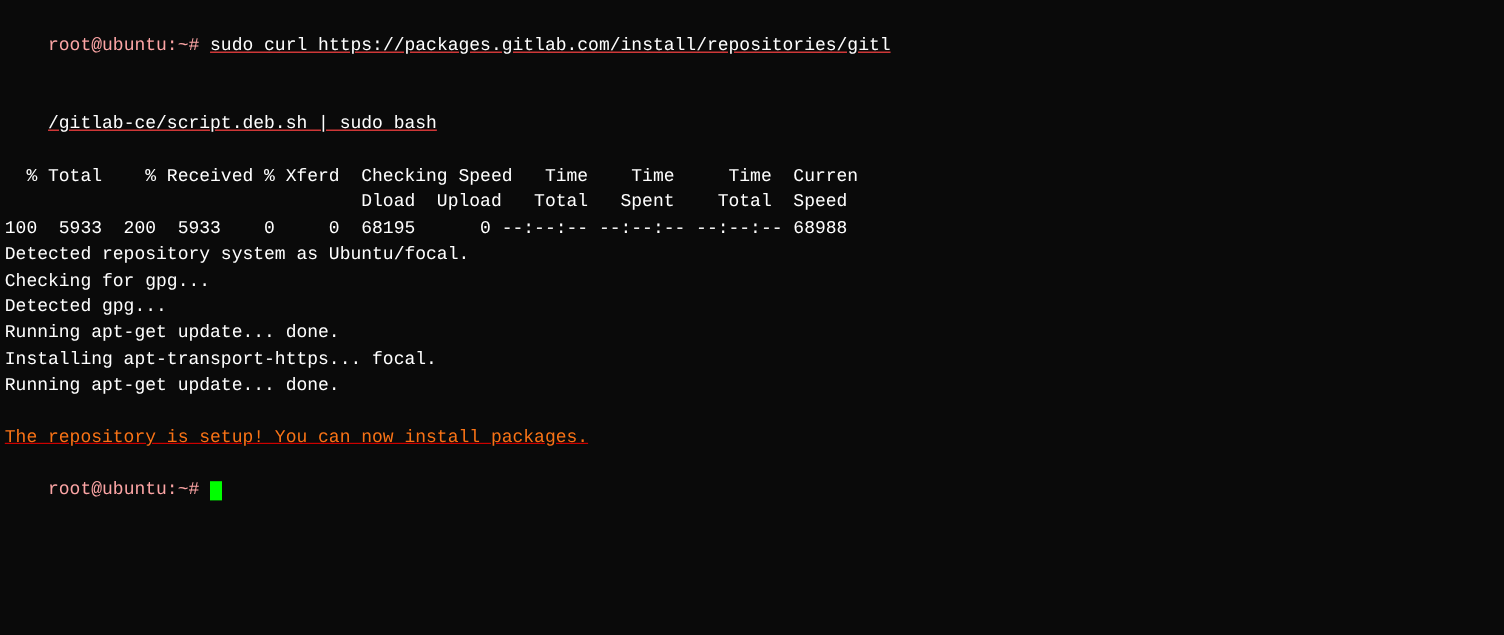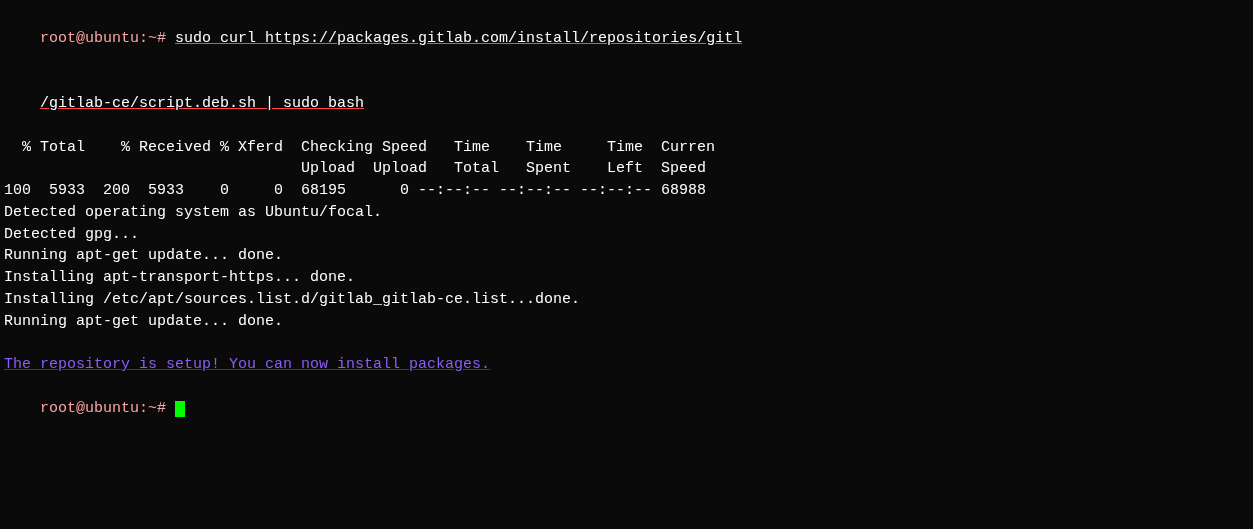--- a/index.html
+++ b/index.html
@@ -56,44 +56,44 @@
       display: inline-block;
       width: 10px;
       height: 16px;
       background-color: #00ff00;
       vertical-align: text-bottom;
     }
 
     .repo-setup-line {
       text-decoration: underline;
       text-decoration-color: #cc0000;
-      color: #8b5cf6;
+      color: #f97316;
     }
   </style>
 </head>
 <body>
 
 <div class="terminal">
 
   <span class="line">
     <span class="prompt">root@ubuntu:~# </span><span class="command-text underline-red">sudo curl https://packages.gitlab.com/install/repositories/gitl</span>
   </span>
   <span class="line">
     <span class="command-text underline-red">/gitlab-ce/script.deb.sh | sudo bash</span>
   </span>
 
   <span class="line white">  % Total    % Received % Xferd  Checking Speed   Time    Time     Time  Curren</span>
-  <span class="line white">                                 Upload  Upload   Total   Spent    Left  Speed</span>
+  <span class="line white">                                 Dload  Upload   Total   Spent    Total  Speed</span>
   <span class="line white">100  5933  200  5933    0     0  68195      0 --:--:-- --:--:-- --:--:-- 68988</span>
 
-  <span class="line white">Detected operating system as Ubuntu/focal.</span>
+  <span class="line white">Detected repository system as Ubuntu/focal.</span>
+  <span class="line white">Checking for gpg...</span>
   <span class="line white">Detected gpg...</span>
   <span class="line white">Running apt-get update... done.</span>
-  <span class="line white">Installing apt-transport-https... done.</span>
-  <span class="line white">Installing /etc/apt/sources.list.d/gitlab_gitlab-ce.list...done.</span>
+  <span class="line white">Installing apt-transport-https... focal.</span>
   <span class="line white">Running apt-get update... done.</span>
 
   <span class="line">&nbsp;</span>
 
   <span class="line repo-setup-line">The repository is setup! You can now install packages.</span>
 
   <span class="line">
     <span class="prompt">root@ubuntu:~# </span><span class="cursor"></span>
   </span>
 

